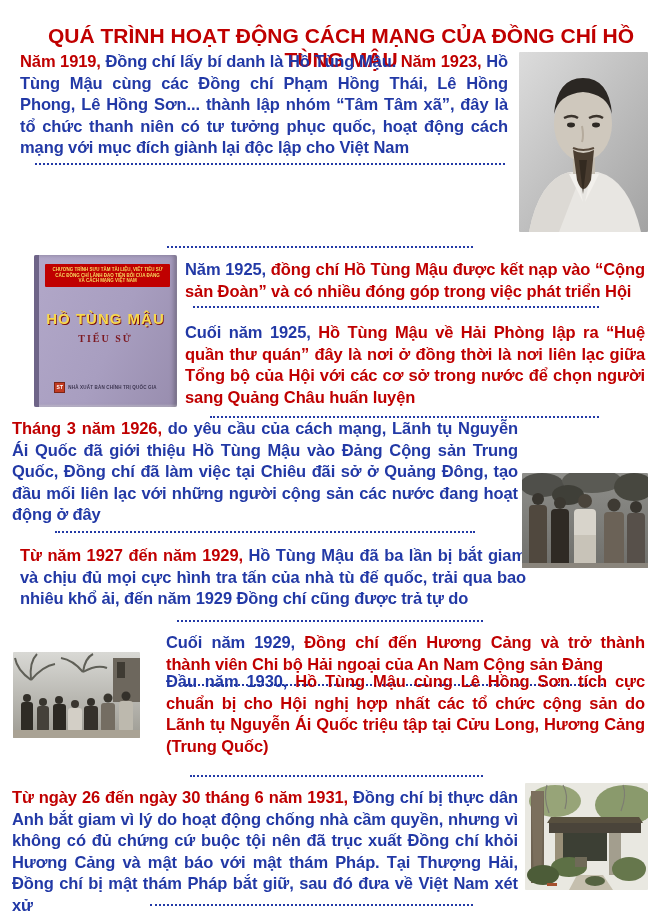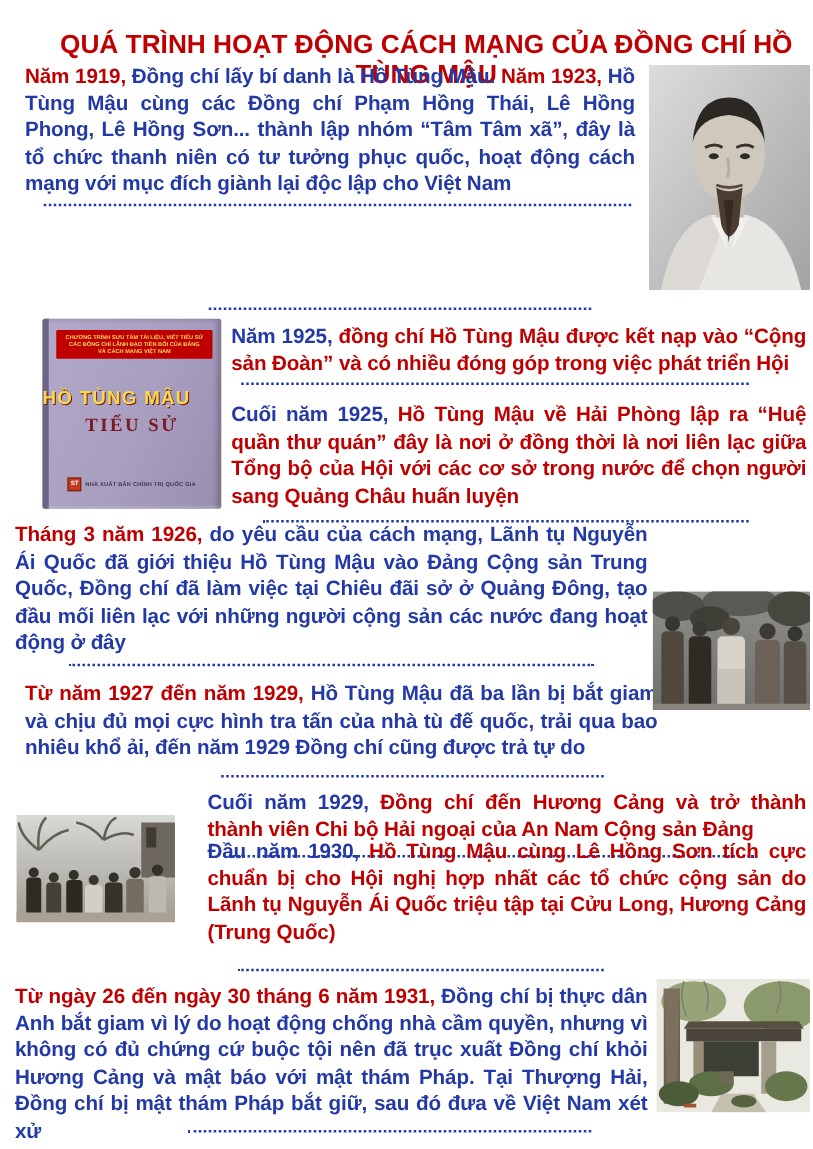--- a/index.html
+++ b/index.html
@@ -44,27 +44,27 @@
   }
   .book-band{
     position:absolute;left:11px;top:9px;width:121px;
     background:var(--red,#c00000);
     padding:3px 2px;text-align:center;
     color:#f6d95e;font-weight:700;font-size:4.5px;line-height:5.6px;
     border-radius:1px;
   }
   .book-title{
     position:absolute;left:0;top:55px;width:100%;
-    text-align:left;font-size:15px;font-weight:800;letter-spacing:1px;
+    text-align:center;font-size:15px;font-weight:800;letter-spacing:1px;
     color:#f7d94c;text-shadow:0.8px 0.8px 0 #7a1010;
   }
   .book-subtitle{
     position:absolute;left:0;top:78px;width:100%;
     text-align:center;font-family:"Liberation Serif","DejaVu Serif",serif;
-    font-size:15px;font-weight:700;letter-spacing:2px;color:#7c1820;
+    font-size:10px;font-weight:700;letter-spacing:2px;color:#7c1820;
   }
   .book-footer{
     position:absolute;left:0;bottom:14px;width:100%;
     display:flex;align-items:center;justify-content:center;gap:3px;
   }
   .book-logo{
     display:inline-block;width:9px;height:9px;background:#c23b22;
     color:#fff;font-size:5px;font-weight:700;line-height:9px;text-align:center;
     border:0.5px solid #7e2413;
   }

